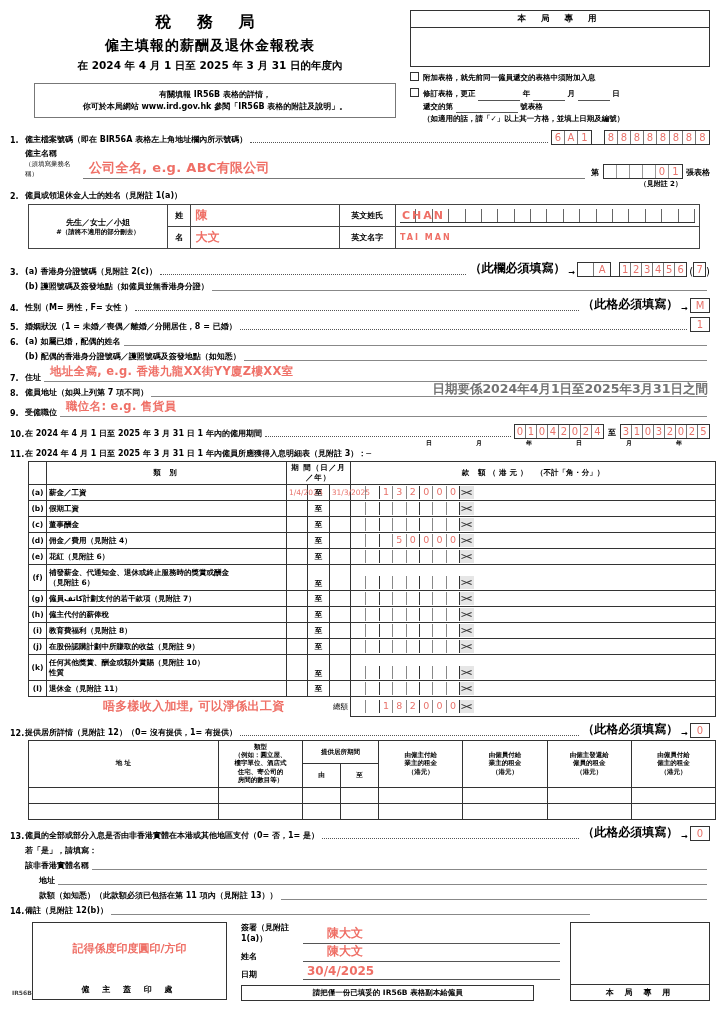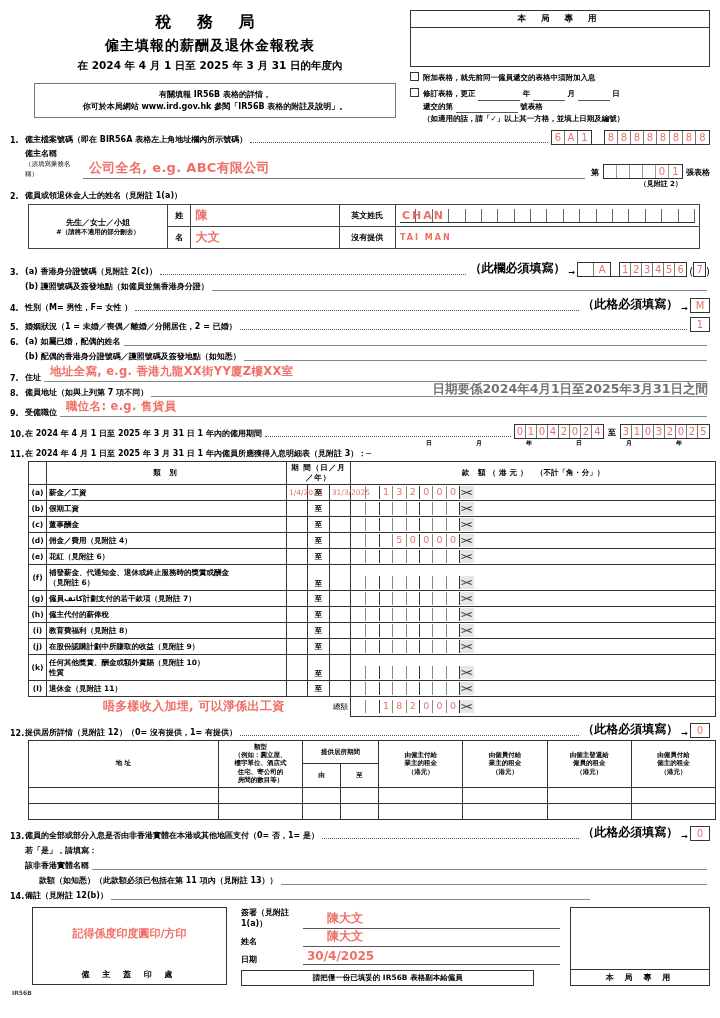--- a/index.html
+++ b/index.html
@@ -252,21 +252,21 @@
                 <span></span>
                 <span></span>
           </div>
           <div class="redh engtxt" style="position:absolute;top:0;left:2px;line-height:14px">CHAN</div>
         </div>
       </td>
     </tr>
     <tr>
       <td class="ntc2">名</td>
       <td class="ntc3 redh" style="font-size:12px">大文</td>
-      <td class="ntc4">沒有提供</td>
+      <td class="ntc4">英文名字</td>
       <td class="redh engtxt">TAI MAN</td>
     </tr>
   </tbody>
     </table>
 
   <div class="item" style="margin-top:5px">
     <span class="num">3.</span>
     <span class="lbl">(a)  香港身分證號碼（見附註 2(c)）</span>
     <span class="dotline"></span>
     <span class="mustnote">（此欄必須填寫）</span>
@@ -303,21 +303,21 @@
     <span class="dotline"></span>
     <span class="mustnote">（此格必須填寫）</span>
     <span style="margin-right:2px;font-weight:bold">→</span>
     <span class="cells">
       <span class="c red" style="width:18px">M</span>
     </span>
   </div>
 
   <div class="item">
     <span class="num">5.</span>
-    <span class="lbl">婚姻狀況（1 = 未婚／喪偶／離婚／分開居住，2 = 已婚）</span>
+    <span class="lbl">婚姻狀況（1 = 未婚／喪偶／離婚／分開居住，8 = 已婚）</span>
     <span class="dotline"></span>
     <span class="cells">
       <span class="c red" style="width:18px">1</span>
     </span>
   </div>
 
   <div class="item">
     <span class="num">6.</span>
     <span class="lbl">(a)  如屬已婚，配偶的姓名</span>
     <span class="sline"></span>
@@ -761,20 +761,25 @@
     <span class="num"></span>
     <span class="lbl">若「是」，請填寫：</span>
   </div>
   <div class="item">
     <span class="num"></span>
     <span class="lbl" style="">該非香港實體名稱</span>
     <span class="sline"></span>
   </div>
   <div class="item">
     <span class="num"></span>
+    <span class="lbl" style="margin-left:14px">地址</span>
+    <span class="sline"></span>
+  </div>
+  <div class="item">
+    <span class="num"></span>
     <span class="lbl" style="margin-left:14px">款額（如知悉）（此款額必須已包括在第 11 項內（見附註 13））</span>
     <span class="sline"></span>
   </div>
 
   <div class="item">
     <span class="num">14.</span>
     <span class="lbl">備註（見附註 12(b)）</span>
     <span class="sline" style="margin-right:120px"></span>
   </div>
 

